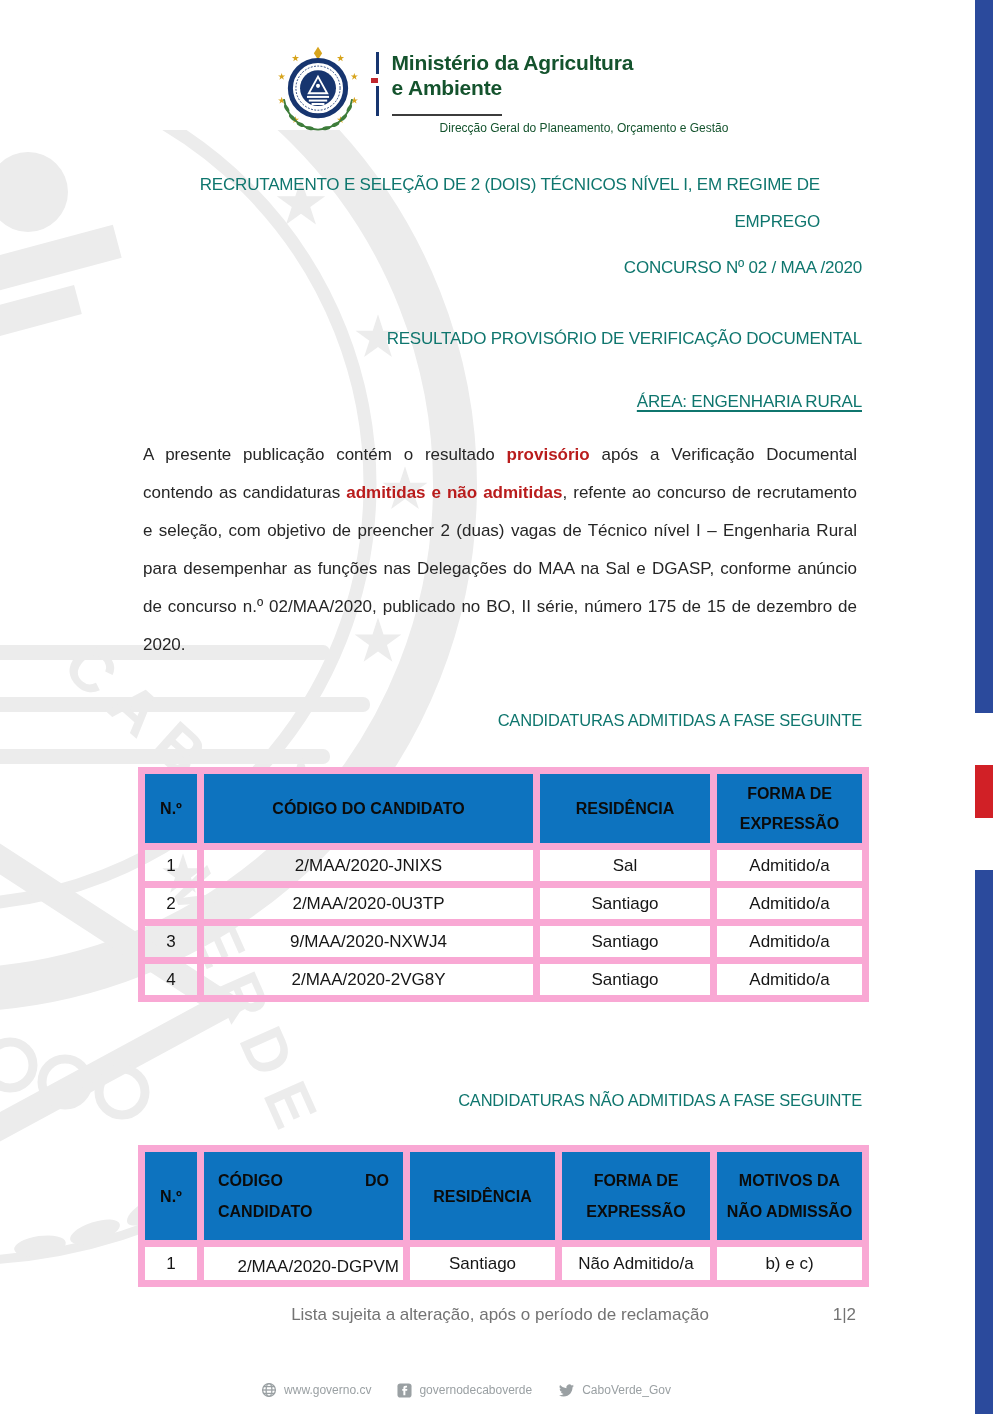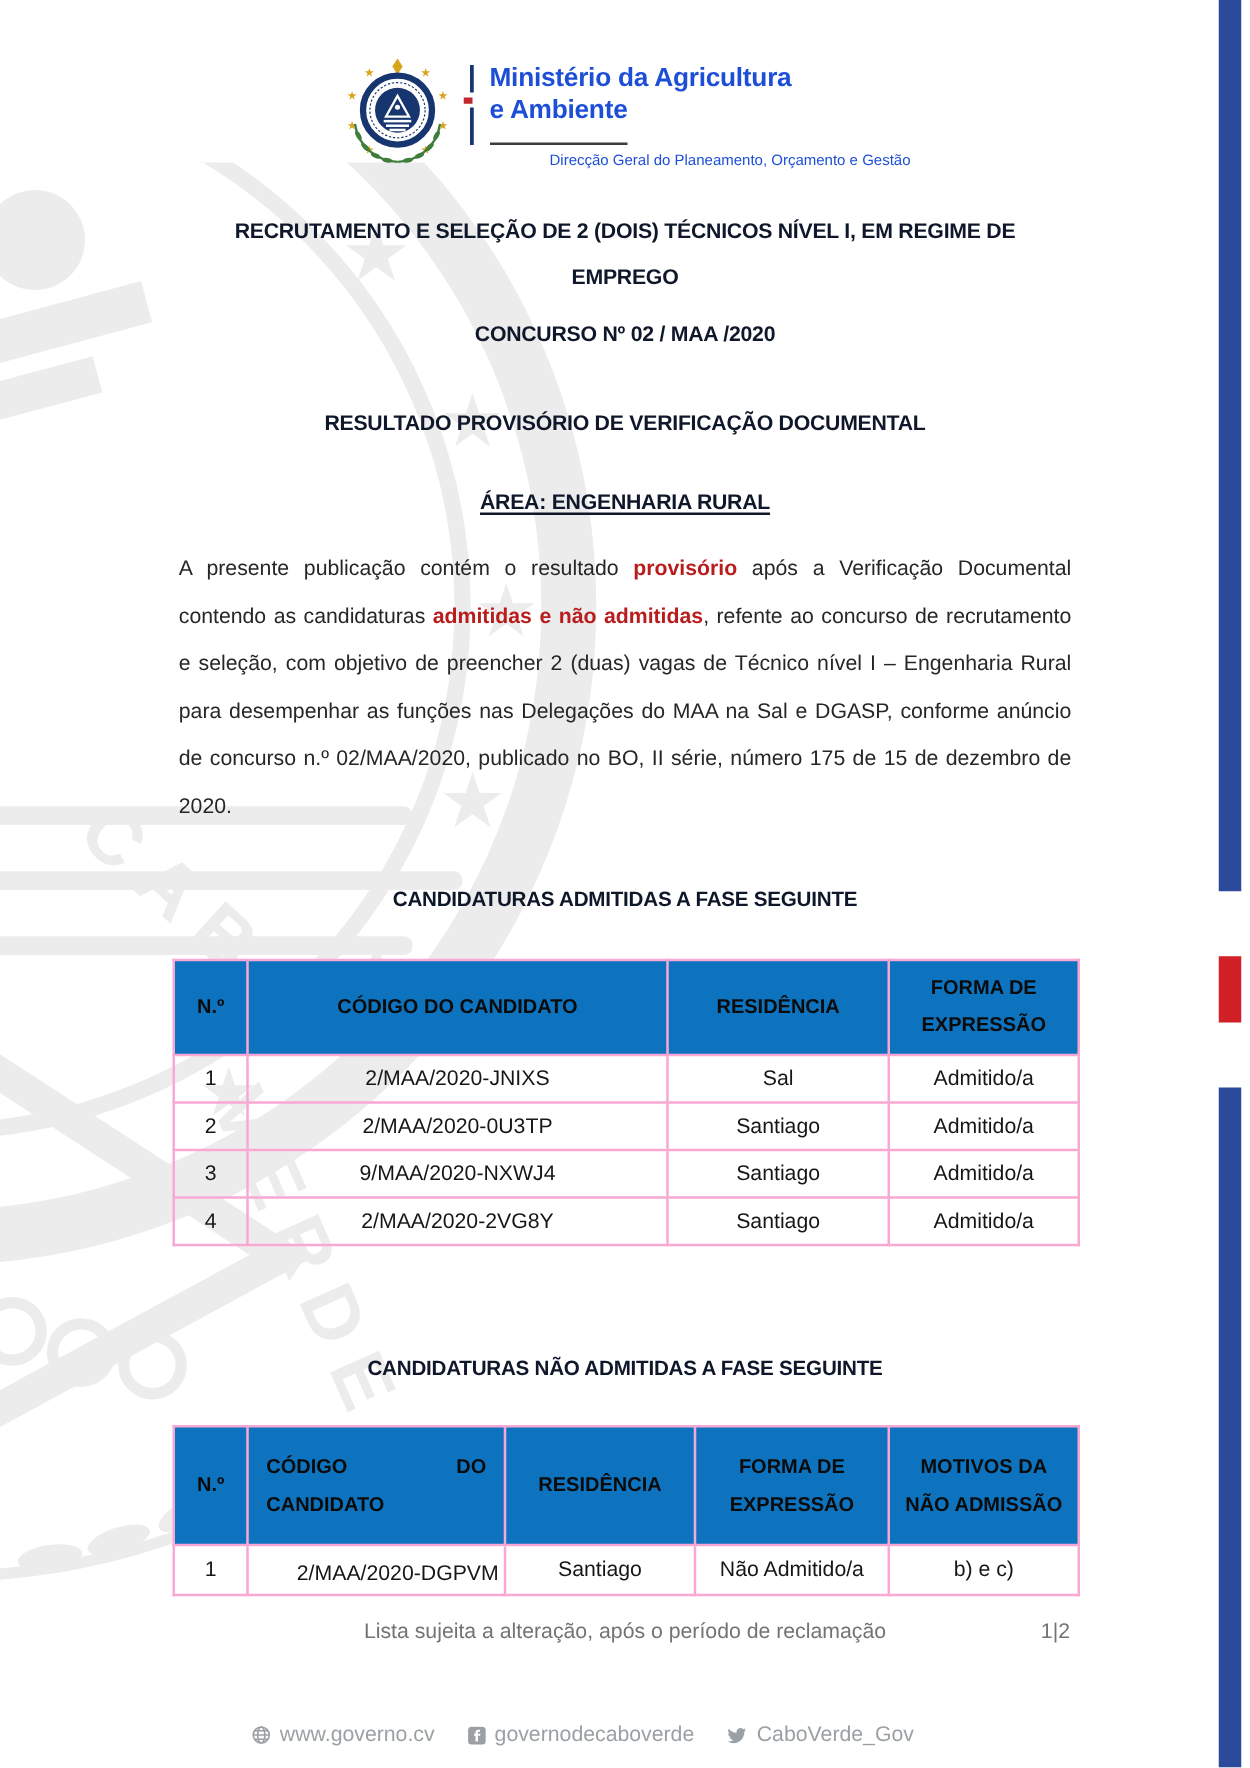--- a/index.html
+++ b/index.html
@@ -30,56 +30,56 @@
   .wm{fill:none;stroke:var(--watermark-gray);}
   .wmf{fill:var(--watermark-gray);stroke:none;}
   .wmtext{fill:var(--watermark-gray);font-family:"Liberation Sans",sans-serif;font-weight:bold;letter-spacing:15px;font-size:62px;}
   
   .logo-row{padding-top:44px;display:flex;justify-content:center;align-items:flex-start;gap:12px;position:relative;}
   .logo-sep{position:relative;width:4px;height:64px;margin-top:8px;}
   .logo-sep .seg{position:absolute;left:0;width:3.5px;background:var(--emblem-navy);}
   .logo-sep .s1{top:0;height:22px;}
   .logo-sep .s2{bottom:0;height:30px;}
   .logo-sep .rdash{position:absolute;left:-5px;top:26px;width:7px;height:5px;background:#c1272d;}
-  .logo-text{margin-top:6px;color:#1d4ed8;}
+  .logo-text{margin-top:6px;color:#14532d;}
   .logo-text .l1,.logo-text .l2{font-size:21px;font-weight:bold;line-height:25px;letter-spacing:-0.2px;}
   .logo-text .l2 span{display:inline-block;border-bottom:2.5px solid #3c3c3c;padding-bottom:14px;}
   .logo-text .dept{font-size:12px;font-weight:normal;margin-top:5px;letter-spacing:0px;margin-left:48px;}
   
   .content{margin:0 138px;width:724px;position:relative;}
-  .hd{font-weight:bold;text-align:center;color:#0f172a;letter-spacing:-0.2px;}
+  .hd{font-weight:normal;text-align:right;color:#0f766e;letter-spacing:-0.2px;}
   .title{margin:30px auto 0;max-width:640px;font-size:17px;line-height:37px;}
   .concurso{margin-top:9px;font-size:17px;line-height:37px;}
   .area{margin-top:26px;font-size:17px;line-height:37px;}
   .area span{text-decoration:underline;text-decoration-thickness:2px;text-underline-offset:3px;}
   .resultado{margin-top:34px;font-size:17px;line-height:37px;}
   .intro{margin-top:16px;padding:0 5px;font-size:17px;line-height:38px;text-align:justify;color:#262626;}
   .intro b{font-weight:bold;color:#b91c1c;}
   .sec{margin-top:38px;font-size:16.5px;line-height:37px;}
   .sec2{margin-top:80px;}
   
   table{border-collapse:collapse;width:724px;table-layout:fixed;background:transparent;}
   .tbl{margin-top:28px;}
   .tbl2{margin-top:26px;}
   th{background:var(--table-header-blue);color:#0b0b0b;font-weight:bold;font-size:16px;line-height:30px;text-align:center;padding:4px 6px;}
   td{font-size:17px;text-align:center;vertical-align:middle;color:#161616;padding:2px 4px;}
-  th,td{border:2px solid #f9a8d4;}
+  th,td{border:7px solid #f9a8d4;}
   .tbl th{height:76px;}
   .tbl td{height:38px;}
   .tbl col.c1{width:59px;}  .tbl col.c2{width:336px;} .tbl col.c3{width:177px;} .tbl col.c4{width:152px;}
   .tbl2 th{height:95px;line-height:31px;padding:4px 8px;}
   .tbl2 td{height:40px;}
   .tbl2 col.c1{width:59px;} .tbl2 col.c2{width:206px;} .tbl2 col.c3{width:152px;} .tbl2 col.c4{width:155px;} .tbl2 col.c5{width:152px;}
   .tbl2 th:nth-child(2){text-align:justify;padding:4px 14px;}
   .tbl2 td:nth-child(2){text-align:right;padding-left:10px;padding-top:8px;margin-left:39px;}
   
   .note-row{margin-top:16px;position:relative;text-align:center;font-size:17px;color:#737373;line-height:24px;}
   .page-num{position:absolute;right:6px;top:0;}
   
-  .social{position:absolute;left:0;bottom:16px;width:932px;display:flex;justify-content:center;align-items:center;gap:26px;color:var(--footer-gray);font-size:17px;}
+  .social{position:absolute;left:0;bottom:16px;width:932px;display:flex;justify-content:center;align-items:center;gap:26px;color:var(--footer-gray);font-size:12px;}
   .social .item{display:flex;align-items:center;gap:7px;}
   .sicon{display:block;}
   .sicon .st{stroke:var(--footer-gray);fill:none;stroke-width:1.3;}
   .sicon .fl{fill:var(--footer-gray);}
   
   .navy{fill:var(--emblem-navy);}
   .navys{stroke:var(--emblem-navy);fill:none;}
   .gold{fill:var(--emblem-gold);}
   .green{fill:var(--laurel-green);}
   .greens{stroke:var(--laurel-green);fill:none;}

